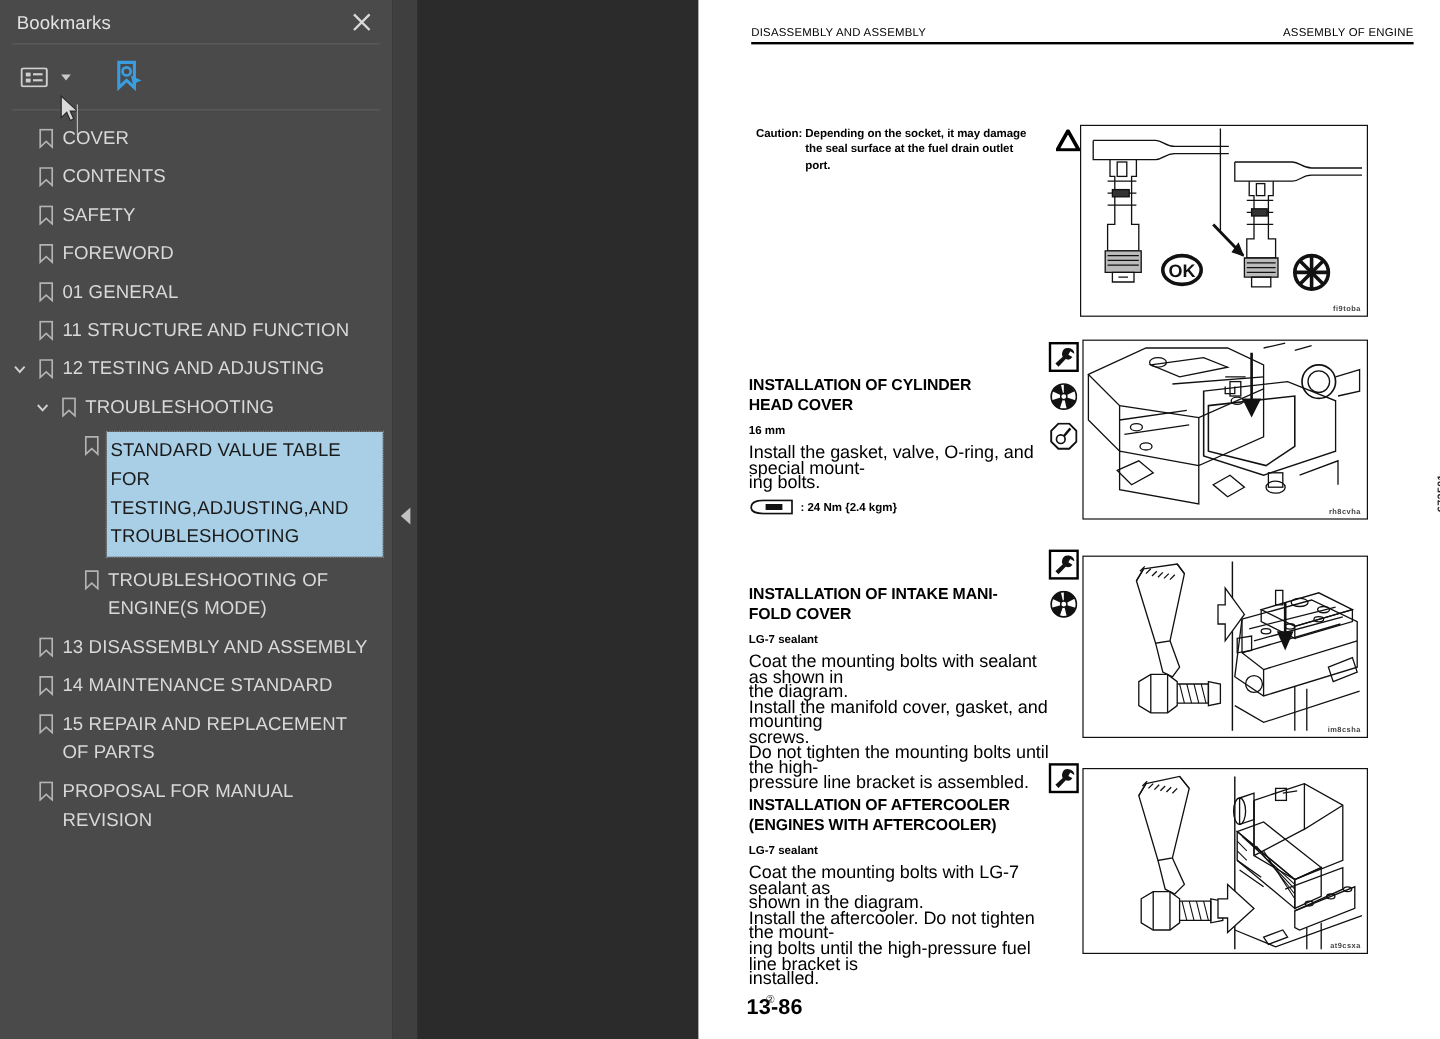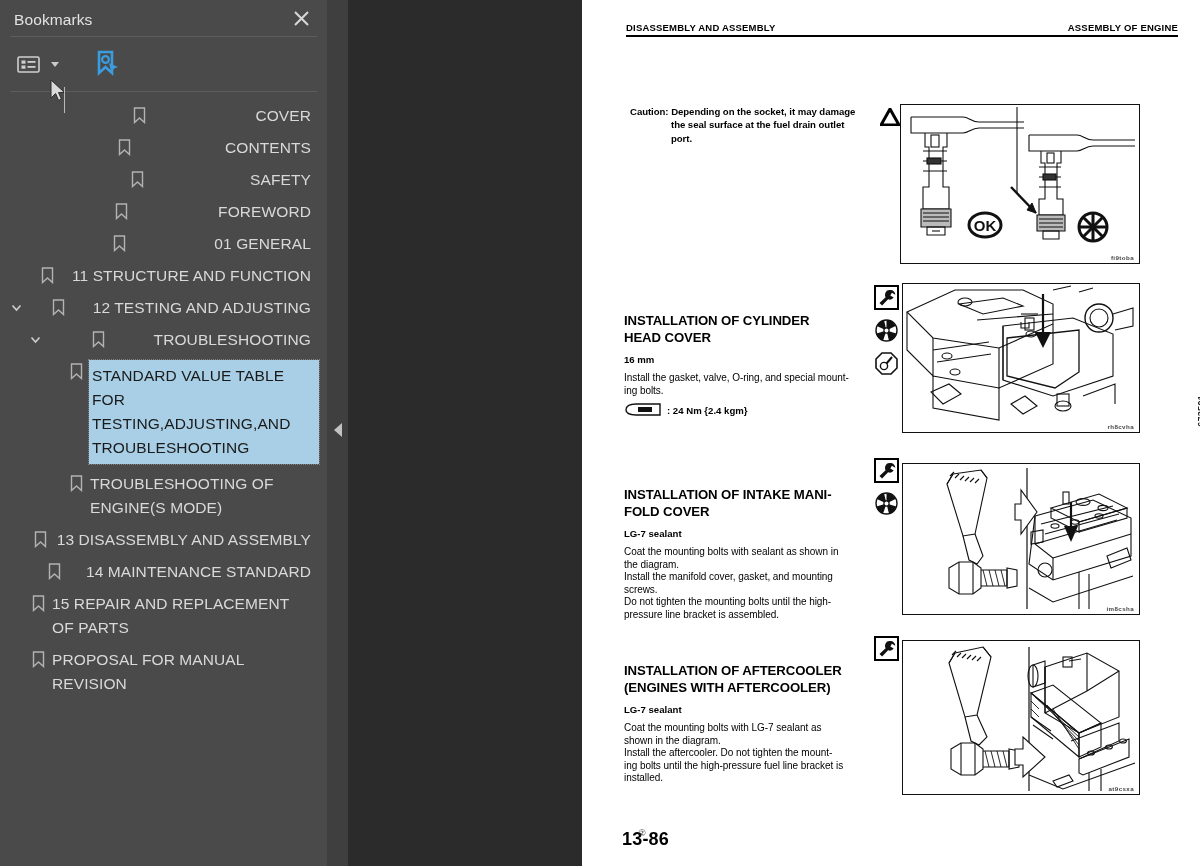--- a/index.html
+++ b/index.html
@@ -82,21 +82,20 @@
   .tree {
     flex: 1 1 auto;
     padding: 8px 0 0 0;
     overflow: hidden;
   }
   .bm-row {
     display: flex; align-items: flex-start;
     padding: 4px 8px 4px 0;
     cursor: pointer;
     min-height: 30px;
-    justify-content: space-between;
   }
   .twisty {
     width: 20px; min-width: 20px; height: 22px;
     display: flex; align-items: center; justify-content: center;
     cursor: pointer;
   }
   .twisty.empty { cursor: default; }
   .twisty svg { display:block; }
   .bm-ico {
     width: 24px; min-width: 24px; height: 22px;
@@ -158,21 +157,21 @@
   }
 
   
   .pg-head {
     position: absolute; left: 44px; top: 22px; width: 552px;
   }
   .pg-head-row {
     display: flex; justify-content: space-between; align-items: flex-end;
   }
   .pg-head-l, .pg-head-r {
-    font-size: 9.5px; font-weight: bold; letter-spacing: .2px;
+    font-size: 9.5px; font-weight: normal; letter-spacing: .2px;
   }
   .pg-head-rule {
     height: 2.2px; background: #000; margin-top: 2px;
   }
 
   
   .caution {
     position: absolute; left: 48px; top: 105px; width: 300px;
     font-size: 9.6px; font-weight: bold; line-height: 13.4px;
     letter-spacing: -.05px;
@@ -188,21 +187,21 @@
     font-size: 13.2px; font-weight: bold; line-height: 16.5px;
     letter-spacing: -.1px;
     margin-bottom: 7px;
     margin-top: 43px;
   }
   .sect .sub {
     font-size: 9.6px; font-weight: bold; line-height: 13px;
     margin-bottom: 6px;
   }
   .sect .body {
-    font-size: 10px; line-height: 12.6px; letter-spacing: -.05px;
+    font-size: 15px; line-height: 12.6px; letter-spacing: -.05px;
   }
   .torque {
     font-size: 9.6px; font-weight: bold; margin-top: 6px;
     display: flex; align-items: center; gap: 3px;
   }
 
   
   .icn-col { position: absolute; display: flex; flex-direction: column; gap: 8px; }
   .icn-box {
     width: 25px; height: 25px; border: 2px solid #000;

